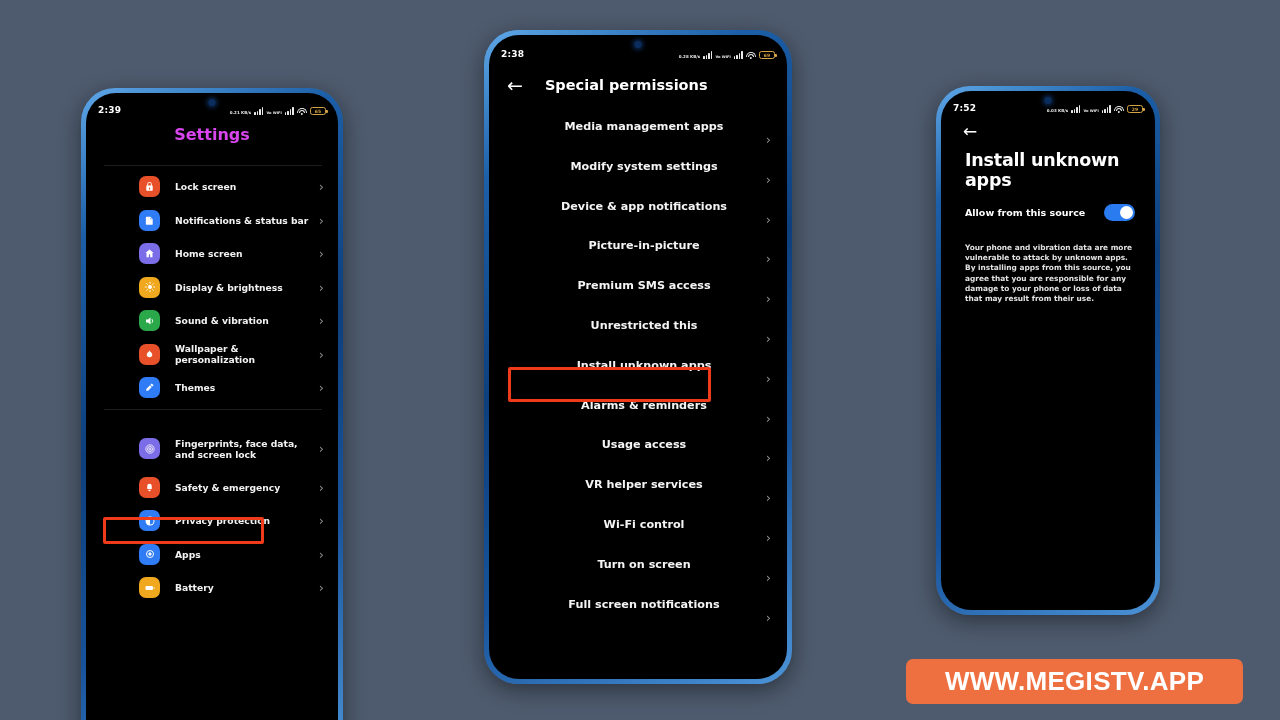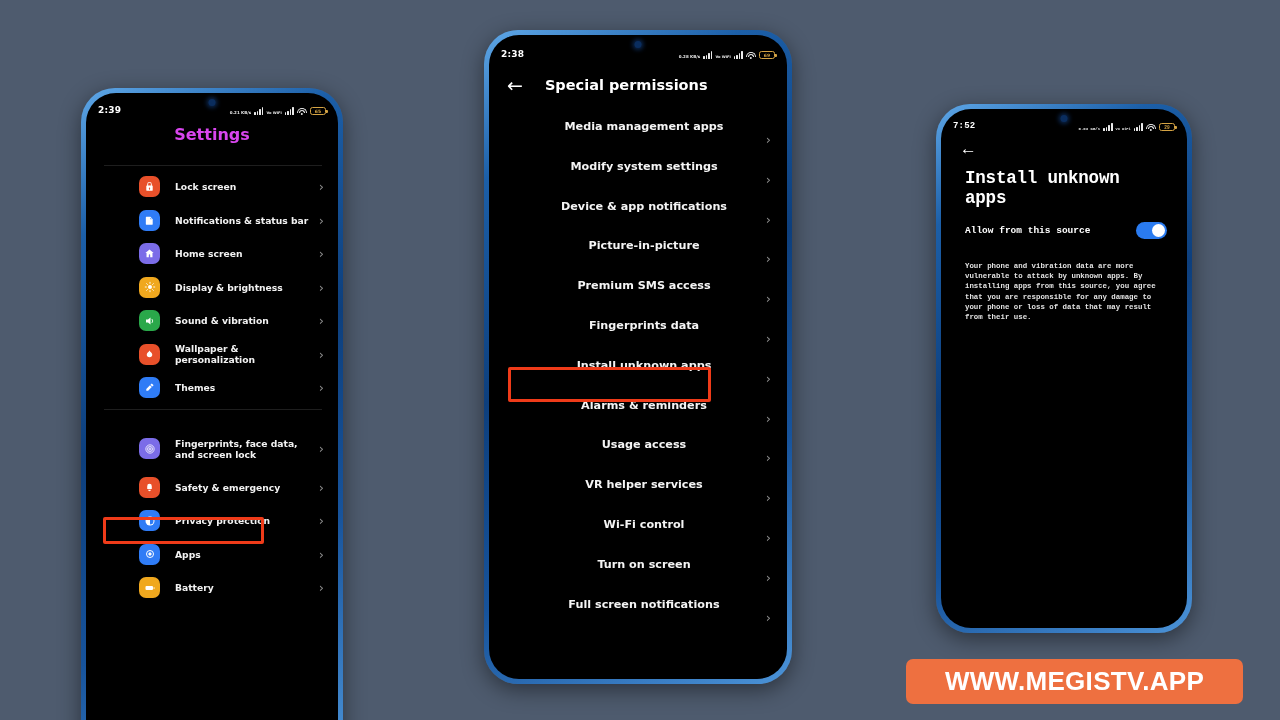--- a/index.html
+++ b/index.html
@@ -172,21 +172,21 @@
     color: #fff;
     font-size: 14.5px;
     font-weight: bold;
     margin-left: 22px;
   }
   #phone2 .list { margin-top: 15px; padding: 0 16px 0 28px; }
   #phone2 .row { height: 39.8px; flex-direction: column; }
   #phone2 .lbl { color: #f4f4f4; font-size: 11.2px; font-weight: bold; }
 
   
-  #phone3 { left: 936px; top: 104px; width: 256px; height: 529px; font-family: Liberation Mono, monospace; }
+  #phone3 { left: 936px; top: 86px; width: 224px; height: 529px; }
   #phone3 .statusbar { height: 22px; padding-top: 4px; }
   #phone3 .back { color: #fff; font-size: 17px; line-height: 1; padding: 10px 0 0 22px; }
   #phone3 .big-title {
     color: #fff;
     font-size: 17.5px;
     font-weight: bold;
     padding: 10px 20px 0 24px;
     letter-spacing: -.2px;
   }
   #phone3 .allow-row {
@@ -467,21 +467,21 @@
       </div>
       <div class="row">
         <div class="lbl">Picture-in-picture</div>
         <div class="chev">›</div>
       </div>
       <div class="row">
         <div class="lbl">Premium SMS access</div>
         <div class="chev">›</div>
       </div>
       <div class="row">
-        <div class="lbl">Fingerprints data</div>
+        <div class="lbl">Unrestricted this</div>
         <div class="chev">›</div>
       </div>
       <div class="row">
         <div class="lbl">Install unknown apps</div>
         <div class="chev">›</div>
       </div>
       <div class="row">
         <div class="lbl">Alarms &amp; reminders</div>
         <div class="chev">›</div>
       </div>

